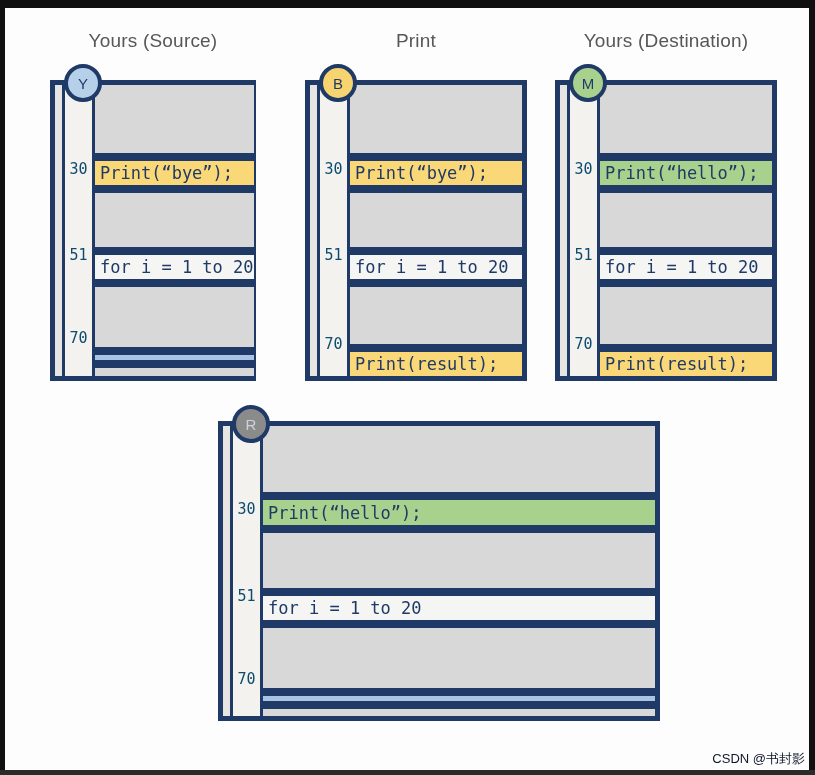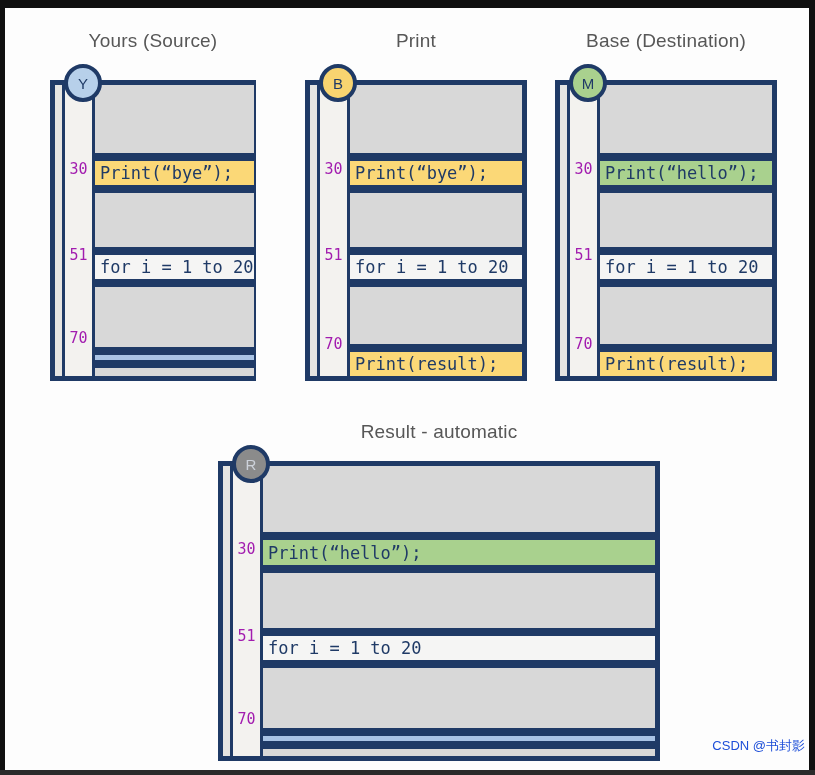--- a/index.html
+++ b/index.html
@@ -21,34 +21,34 @@
   #panel-result{left:218px;top:421px;width:442px}
   #panel-result .panel-title{margin-bottom:18px}
 
   .doc{position:relative;display:flex;border:5px solid #1f3a66;background:#1f3a66;text-align:left}
   #panel-yours .doc,#panel-base .doc,#panel-mine .doc{height:301px}
   #panel-result .doc{height:300px}
 
   .spine{width:7px;background:#e6e5e2;flex:0 0 auto}
   .gutter{width:33px;flex:0 0 auto;background:#f3f2ef;border-left:3px solid #1f3a66;border-right:3px solid #1f3a66;
           display:flex;flex-direction:column;gap:4px;
-          font-family:"DejaVu Sans Mono",monospace;font-size:15px;color:#a21caf}
+          font-family:"DejaVu Sans Mono",monospace;font-size:15px;color:#0c4a6e}
   .content{flex:1;display:flex;flex-direction:column;gap:8px;background:#1f3a66;
            font-family:"DejaVu Sans Mono",monospace;font-size:17px;color:#1f3a66}
 
   .row.gap{background:#d8d8d8}
   .row.code{display:flex;align-items:center;padding-left:5px;white-space:pre}
   .row.deleted{background:#a9c3e5}
   .gcell{display:flex;align-items:center;justify-content:center;overflow:visible}
 
   .badge{position:absolute;top:-21px;left:9px;width:38px;height:38px;border-radius:50%;
          border:4px solid #1f3a66;display:flex;align-items:center;justify-content:center;
          font-size:15px;z-index:10}
 
-  #watermark{position:absolute;right:10px;bottom:20px;font-size:13px;color:#1d4ed8;z-index:60}
+  #watermark{position:absolute;right:10px;bottom:7px;font-size:13px;color:#0f172a;z-index:60}
 </style>
 </head>
 <body>
 
 <div class="bar" id="bar-top"></div>
 <div class="bar" id="bar-left"></div>
 <div class="bar" id="bar-right"></div>
 <div class="bar" id="bar-bottom"></div>
 
 <section class="panel" id="panel-yours">
@@ -101,21 +101,21 @@
         <div class="row gap" style="flex: 0 0 54px; height: 54px;"></div>
         <div class="row code" style="flex: 0 0 24px; height: 24px; background: rgb(245, 245, 244);">for i = 1 to 20</div>
         <div class="row gap" style="flex: 0 0 57px; height: 57px;"></div>
         <div class="row code" style="flex: 0 0 24px; height: 24px; background: rgb(251, 216, 119);">Print(result);</div>
         <div class="row gap" style="flex: 1 1 auto; height: auto;"></div>
       </div>
   </div>
 </section>
 
 <section class="panel" id="panel-mine">
-  <h2 class="panel-title">Base (Destination)</h2>
+  <h2 class="panel-title">Yours (Destination)</h2>
   <div class="doc">
     <div class="badge" style="background: rgb(169, 209, 142); color: rgb(31, 58, 102);">
       <span>M</span>
     </div>
     <div class="spine"></div>
     <div class="gutter">
         <div class="gcell" style="flex: 0 0 68px; height: 68px;"></div>
         <div class="gcell" style="flex: 0 0 24px; height: 24px;">30</div>
         <div class="gcell" style="flex: 0 0 54px; height: 54px;"></div>
         <div class="gcell" style="flex: 0 0 24px; height: 24px;">51</div>
@@ -129,21 +129,20 @@
         <div class="row gap" style="flex: 0 0 54px; height: 54px;"></div>
         <div class="row code" style="flex: 0 0 24px; height: 24px; background: rgb(245, 245, 244);">for i = 1 to 20</div>
         <div class="row gap" style="flex: 0 0 57px; height: 57px;"></div>
         <div class="row code" style="flex: 0 0 24px; height: 24px; background: rgb(251, 216, 119);">Print(result);</div>
         <div class="row gap" style="flex: 1 1 auto; height: auto;"></div>
       </div>
   </div>
 </section>
 
 <section class="panel" id="panel-result">
-  <h2 class="panel-title">Result - automatic</h2>
   <div class="doc">
     <div class="badge" style="background: rgb(139, 139, 139); color: rgb(205, 210, 218);">
       <span>R</span>
     </div>
     <div class="spine"></div>
     <div class="gutter">
         <div class="gcell" style="flex: 0 0 66px; height: 66px;"></div>
         <div class="gcell" style="flex: 0 0 25px; height: 25px;">30</div>
         <div class="gcell" style="flex: 0 0 55px; height: 55px;"></div>
         <div class="gcell" style="flex: 0 0 24px; height: 24px;">51</div>

